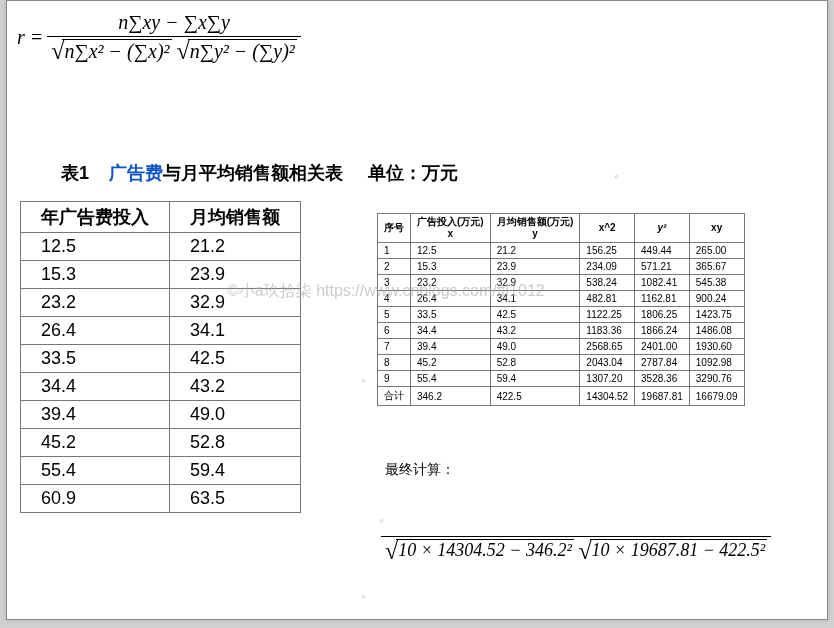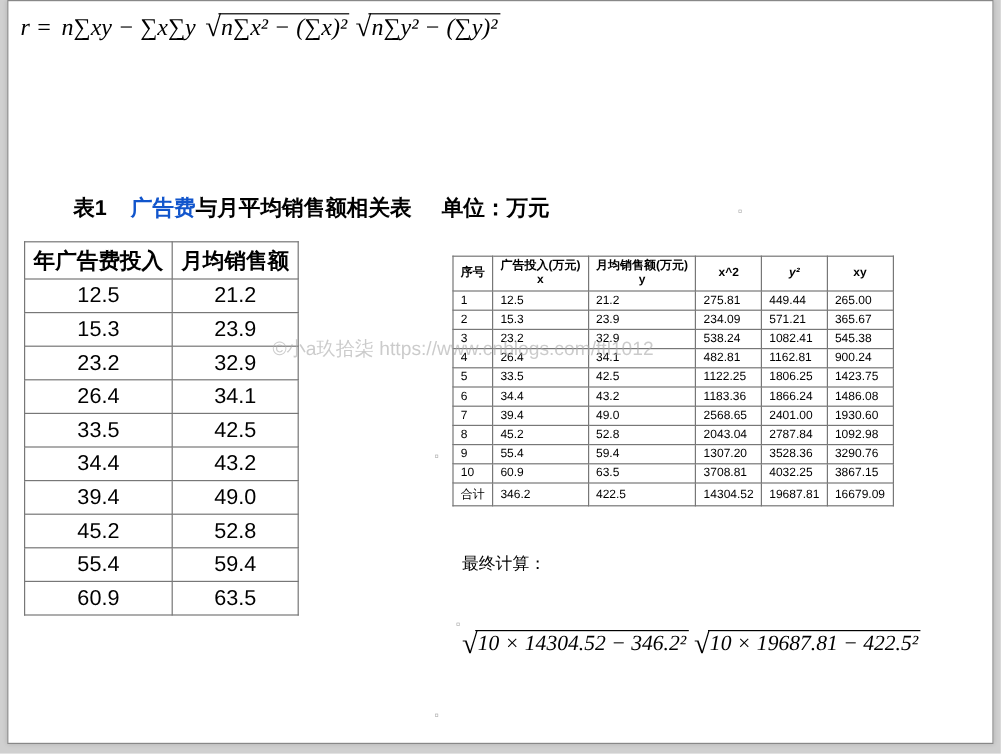--- a/index.html
+++ b/index.html
@@ -28,21 +28,21 @@
     left: 10px;
     top: 8px;
     font-family: "Times New Roman", serif;
     font-size: 20px;
     font-style: italic;
     display: flex;
     align-items: center;
   }
   .frac {
     display: inline-flex;
-    flex-direction: row;
+    flex-direction: column;
     align-items: center;
     margin: 0 4px;
     font-style: normal;
   }
   .frac .num, .frac .den {
     padding: 2px 4px;
     font-style: italic;
     white-space: nowrap;
   }
   .frac .line {
@@ -74,22 +74,22 @@
   .caption .blue { color: #1155cc; }
   .table1 {
     position: absolute;
     left: 13px;
     top: 200px;
     border-collapse: collapse;
     font-size: 18px;
   }
   .table1 th, .table1 td {
     border: 1px solid #777;
-    padding: 3px 7px;
-    text-align: center;
+    padding: 3px 20px;
+    text-align: left;
   }
   .table1 th { font-weight: bold; background: #fff; }
   .table2 {
     position: absolute;
     left: 370px;
     top: 212px;
     border-collapse: collapse;
     font-size: 10px;
   }
   .table2 th, .table2 td {
@@ -218,21 +218,21 @@
           <th>x^2</th>
           <th class="ycol">y²</th>
           <th>xy</th>
         </tr>
     </thead>
     <tbody id="t2-body">
         <tr>
           <td class="num-col">1</td>
           <td class="num-col">12.5</td>
           <td class="num-col">21.2</td>
-          <td class="num-col">275.81</td>
+          <td class="num-col">156.25</td>
           <td class="num-col">449.44</td>
           <td class="num-col">265.00</td>
         </tr>
         <tr>
           <td class="num-col">2</td>
           <td class="num-col">15.3</td>
           <td class="num-col">23.9</td>
           <td class="num-col">234.09</td>
           <td class="num-col">571.21</td>
           <td class="num-col">365.67</td>
@@ -285,28 +285,20 @@
           <td class="num-col">2787.84</td>
           <td class="num-col">1092.98</td>
         </tr>
         <tr>
           <td class="num-col">9</td>
           <td class="num-col">55.4</td>
           <td class="num-col">59.4</td>
           <td class="num-col">1307.20</td>
           <td class="num-col">3528.36</td>
           <td class="num-col">3290.76</td>
-        </tr>
-        <tr>
-          <td class="num-col">10</td>
-          <td class="num-col">60.9</td>
-          <td class="num-col">63.5</td>
-          <td class="num-col">3708.81</td>
-          <td class="num-col">4032.25</td>
-          <td class="num-col">3867.15</td>
         </tr>
       </tbody>
     <tfoot>
       <tr class="sum-row">
         <td>合计</td>
         <td>346.2</td>
         <td>422.5</td>
         <td>14304.52</td>
         <td>19687.81</td>
         <td>16679.09</td>

